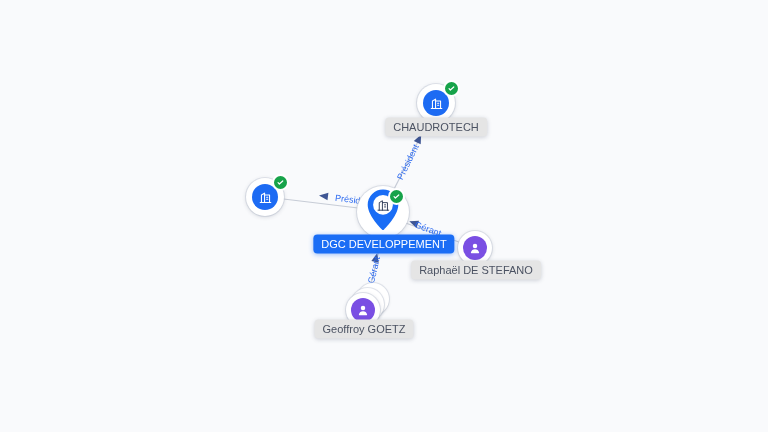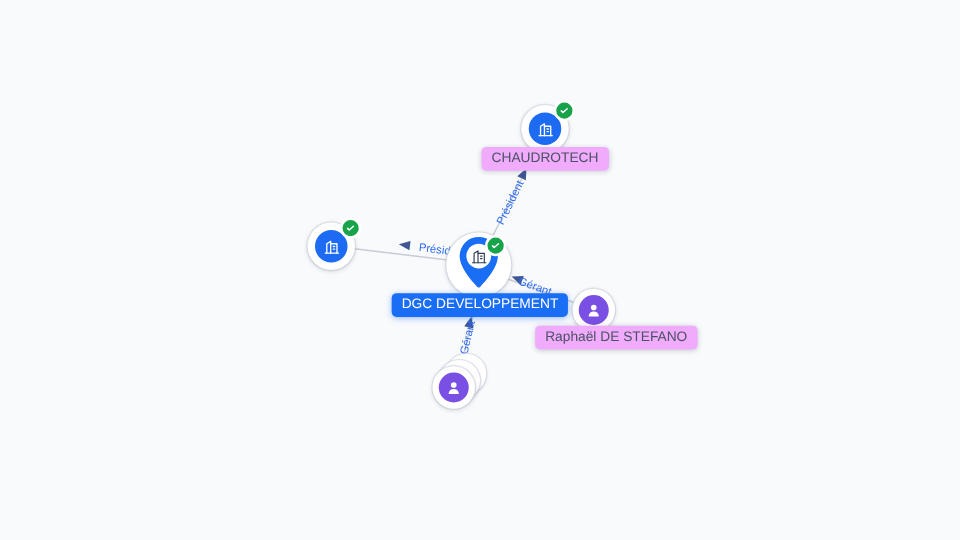--- a/index.html
+++ b/index.html
@@ -46,21 +46,21 @@
     background: #17a34a;
     border: 2px solid #ffffff;
     border-radius: 50%;
     display: flex; align-items: center; justify-content: center;
     z-index: 3;
   }
 
   .node-label {
     position: absolute; z-index: 4;
     transform: translate(-50%, -50%);
-    background: #f0abfc;
+    background: #e5e5e5;
     color: #4b5262;
     font-size: 11px;
     padding: 3px 8px 4px;
     border-radius: 4px;
     box-shadow: 0 1px 4px rgba(45,55,80,0.22);
     white-space: nowrap;
     cursor: pointer;
   }
   .node-label.center-label {
     background: #1a6df5;
@@ -162,28 +162,29 @@
   <div class="node" style="left:458px; top:231px;">
     <div class="halo person">
       <div class="inner-circle person">
         <svg width="16" height="16" viewBox="0 0 24 24">
           <circle cx="12" cy="9" r="3.4" fill="#ffffff"></circle>
           <path d="M5.8 18.8c.6-3.4 3.1-5.1 6.2-5.1s5.6 1.7 6.2 5.1c.1.5-.3.9-.8.9H6.6c-.5 0-.9-.4-.8-.9z" fill="#ffffff"></path>
         </svg>
       </div>
     </div>
   </div>
-  <div class="node-label" style="left:493px; top:270px;">Raphaël DE STEFANO</div>
+  <div class="node-label" style="left:476px; top:270px;">Raphaël DE STEFANO</div>
 
   <div class="node" style="left:346px; top:293px;">
     <div class="stack-circle" style="width:32px; height:32px; left:11px; top:-10px;"></div>
     <div class="stack-circle" style="width:33px; height:33px; left:5px; top:-5px;"></div>
     <div class="halo person">
       <div class="inner-circle person">
         <svg width="16" height="16" viewBox="0 0 24 24">
           <circle cx="12" cy="9" r="3.4" fill="#ffffff"></circle>
           <path d="M5.8 18.8c.6-3.4 3.1-5.1 6.2-5.1s5.6 1.7 6.2 5.1c.1.5-.3.9-.8.9H6.6c-.5 0-.9-.4-.8-.9z" fill="#ffffff"></path>
         </svg>
       </div>
     </div>
   </div>
+  <div class="node-label" style="left:364px; top:329px;">Geoffroy GOETZ</div>
 
 </div>
 
 </body></html>

